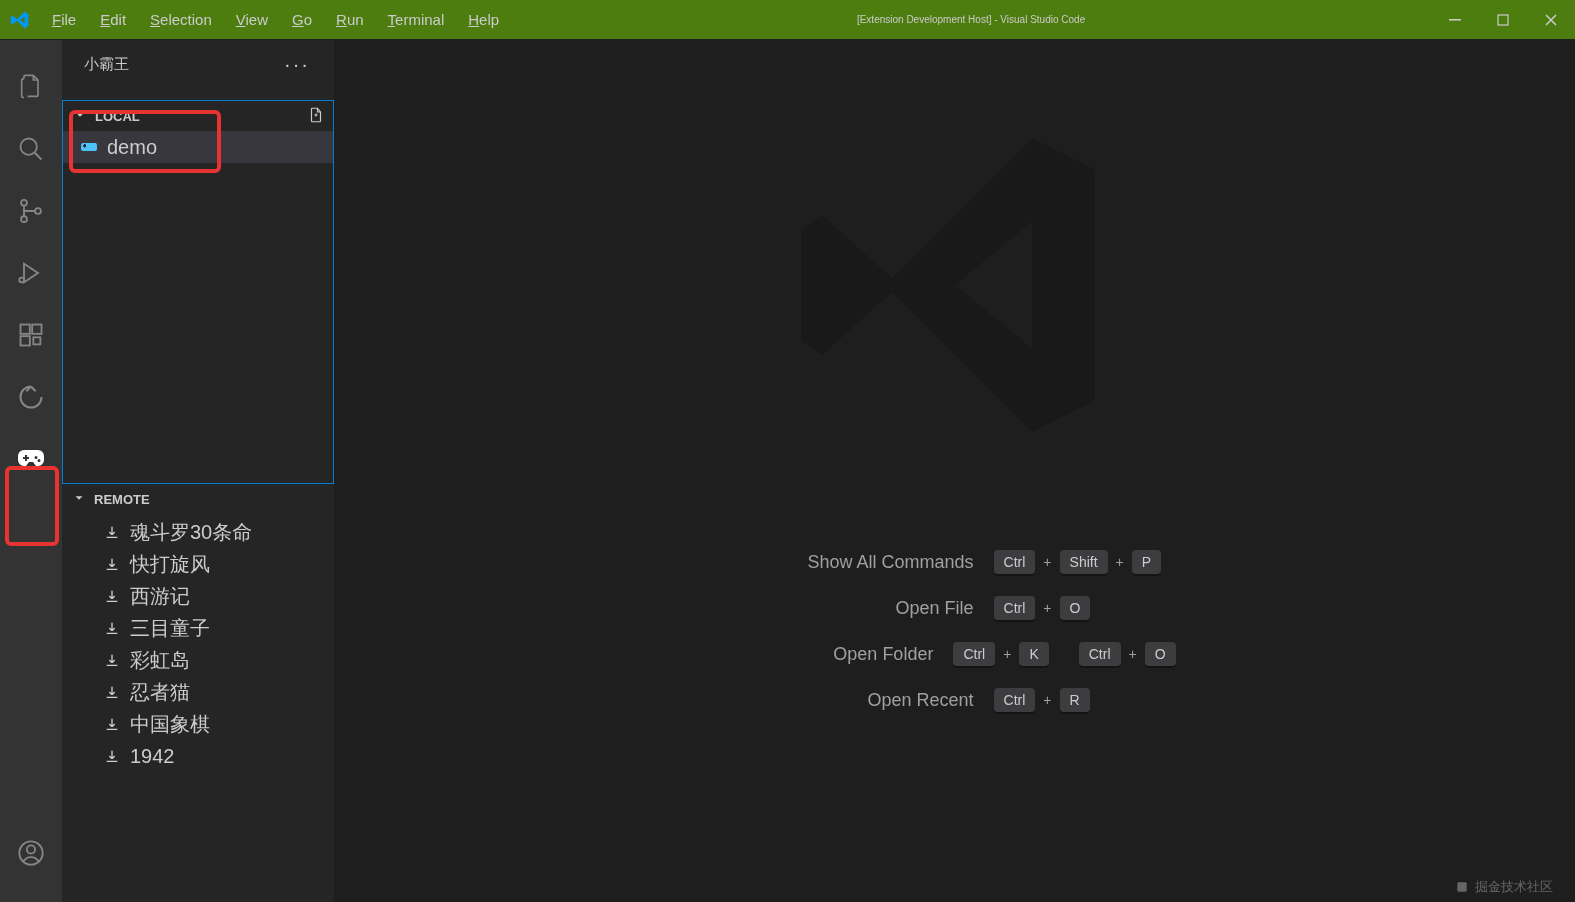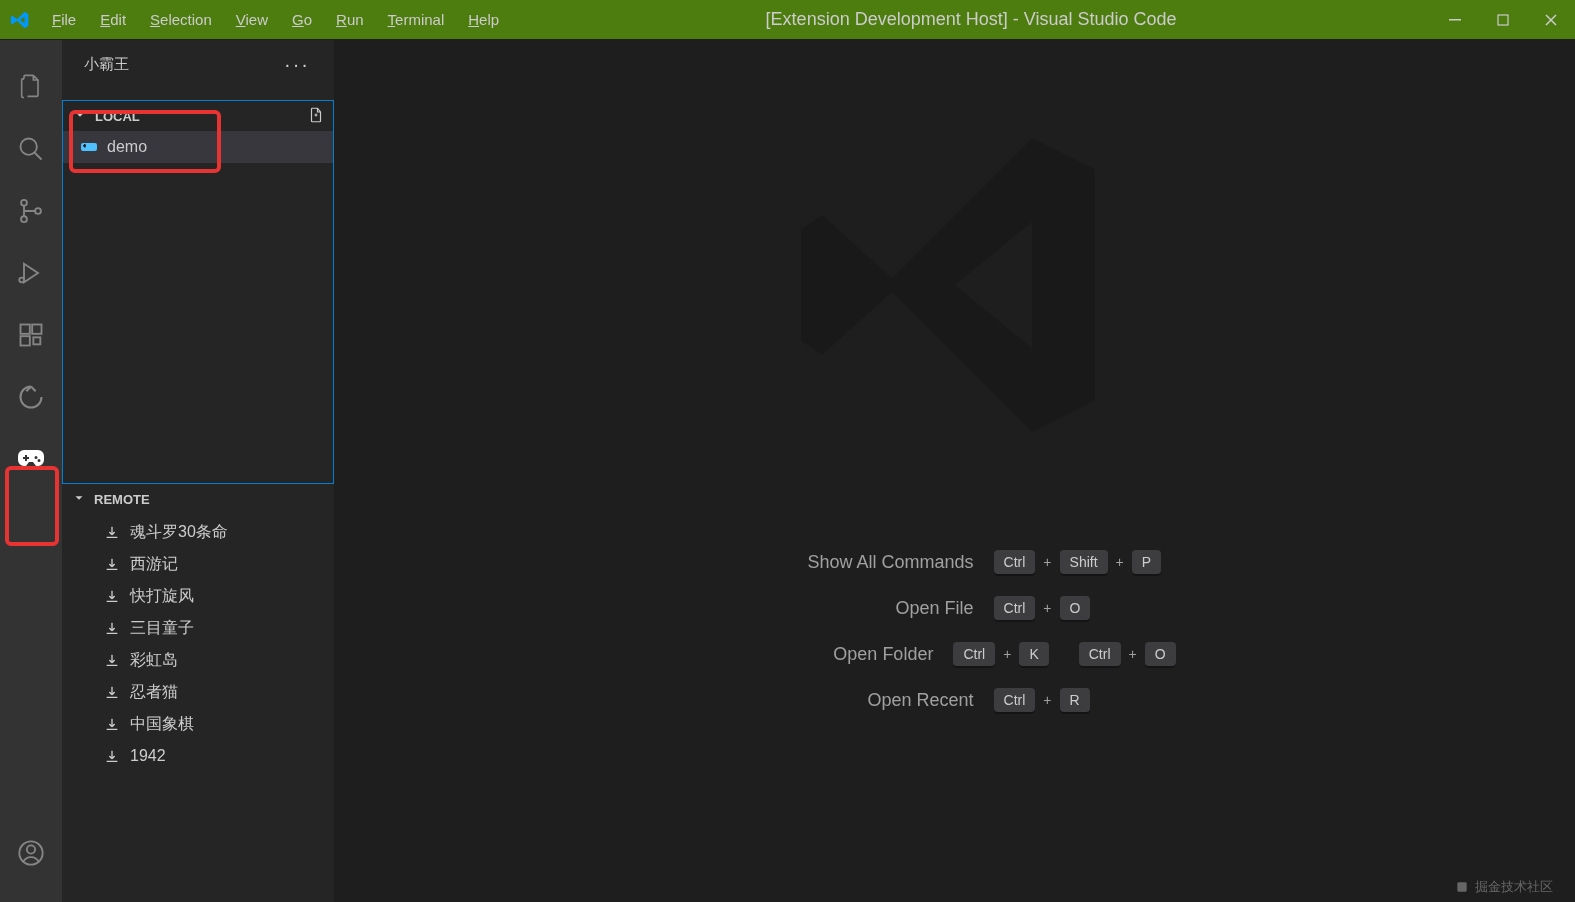--- a/index.html
+++ b/index.html
@@ -30,21 +30,21 @@
     .menubar-item {
       padding: 6px 12px;
       font-size: 15px;
       color: #cccccc;
       cursor: pointer;
     }
     .menubar-item .underline-letter { text-decoration: underline; }
     .titlebar-title {
       flex: 1;
       text-align: center;
-      font-size: 18px;
+      font-size: 10px;
       color: #cccccc;
     }
     .window-controls { display: flex; }
     .window-control {
       width: 48px;
       height: 40px;
       display: flex;
       align-items: center;
       justify-content: center;
       cursor: pointer;
@@ -107,21 +107,21 @@
       outline-offset: -1px;
       flex: 0 0 384px;
       position: relative;
       margin-top: 12px;
     }
     .tree-item {
       height: 32px;
       display: flex;
       align-items: center;
       padding-left: 16px;
-      font-size: 16px;
+      font-size: 20px;
       color: #cccccc;
       cursor: pointer;
     }
     .tree-item.selected { background: #37373d; }
     .tree-item-icon {
       width: 20px;
       height: 20px;
       margin-right: 8px;
       display: flex;
       align-items: center;
@@ -349,29 +349,29 @@
               </svg>
             </span>
             <span>魂斗罗30条命</span>
           </div>
           <div class="tree-item">
             <span class="tree-item-icon">
               <svg width="16" height="16" viewBox="0 0 24 24" fill="none" stroke="currentColor" stroke-width="2">
                 <path d="M12 4v12m0 0l-4-4m4 4l4-4M4 20h16"></path>
               </svg>
             </span>
+            <span>快打旋风</span>
+          </div>
+          <div class="tree-item">
+            <span class="tree-item-icon">
+              <svg width="16" height="16" viewBox="0 0 24 24" fill="none" stroke="currentColor" stroke-width="2">
+                <path d="M12 4v12m0 0l-4-4m4 4l4-4M4 20h16"></path>
+              </svg>
+            </span>
             <span>西游记</span>
-          </div>
-          <div class="tree-item">
-            <span class="tree-item-icon">
-              <svg width="16" height="16" viewBox="0 0 24 24" fill="none" stroke="currentColor" stroke-width="2">
-                <path d="M12 4v12m0 0l-4-4m4 4l4-4M4 20h16"></path>
-              </svg>
-            </span>
-            <span>快打旋风</span>
           </div>
           <div class="tree-item">
             <span class="tree-item-icon">
               <svg width="16" height="16" viewBox="0 0 24 24" fill="none" stroke="currentColor" stroke-width="2">
                 <path d="M12 4v12m0 0l-4-4m4 4l4-4M4 20h16"></path>
               </svg>
             </span>
             <span>三目童子</span>
           </div>
           <div class="tree-item">

